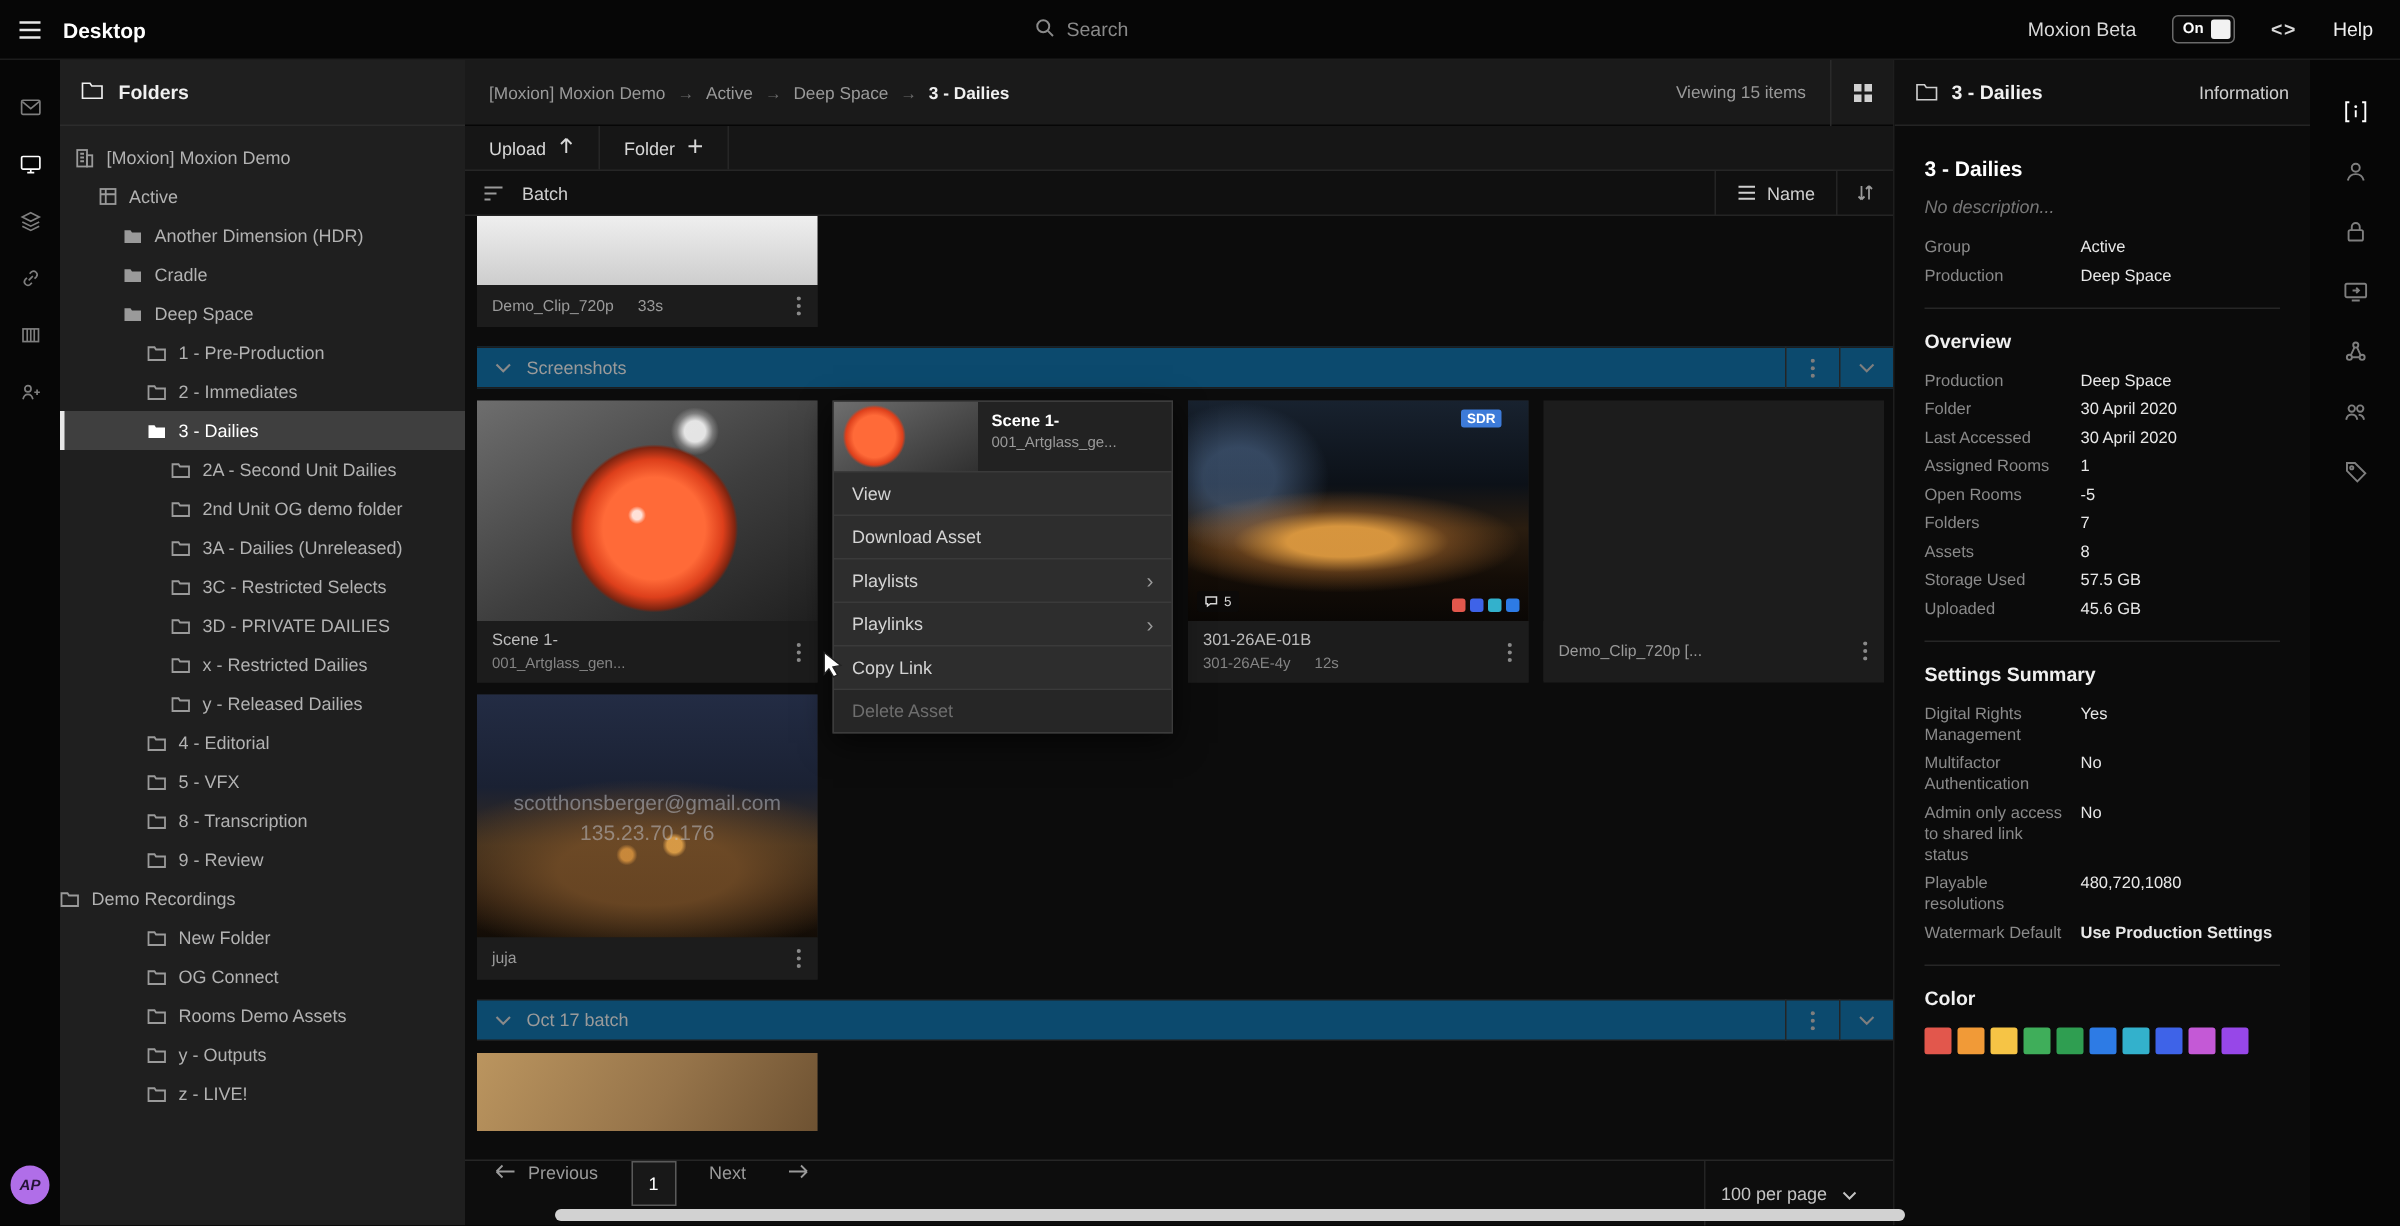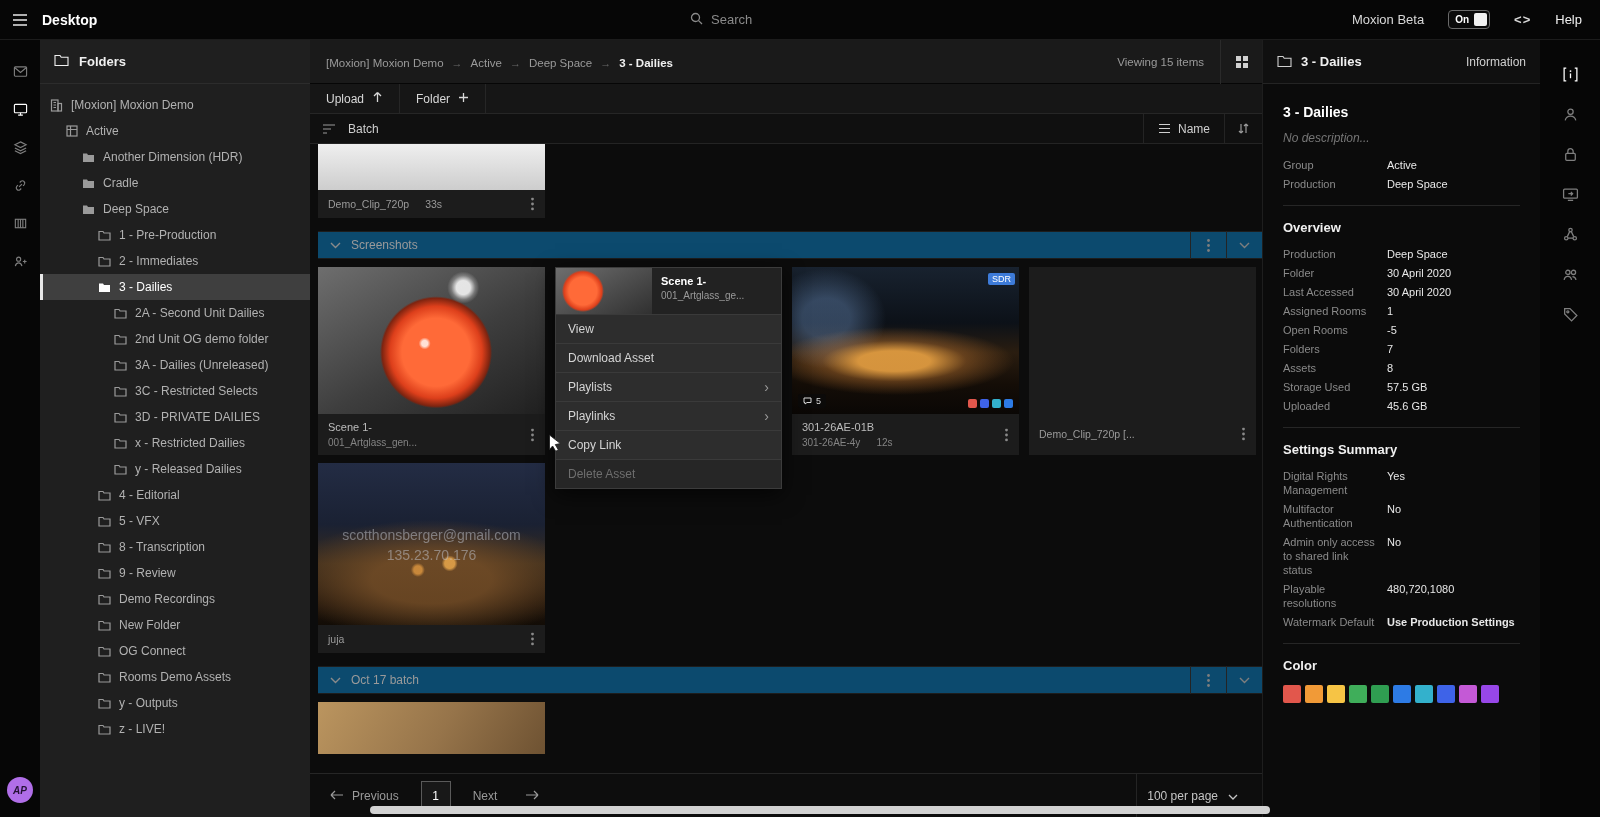--- a/index.html
+++ b/index.html
@@ -112,22 +112,22 @@
       radial-gradient(circle at 58% 62%, rgba(250,180,80,.75) 0 5px, transparent 8px),
       radial-gradient(circle at 44% 66%, rgba(250,170,70,.65) 0 4px, transparent 7px),
       radial-gradient(ellipse 150px 60px at 50% 72%, rgba(120,80,40,.8) 0 40%, transparent 100%),
       linear-gradient(to bottom,#232c44 0%,#1a2133 38%,#3a2c1c 62%,#22160c 85%,#120c06 100%);
     position:relative; }
   .thumb-lion { height:52px; background:linear-gradient(120deg,#bb955f 0%,#96744a 55%,#6e5232 100%); }
 
   .watermark { position:absolute; left:0; right:0; top:38%; text-align:center;
     color:rgba(195,200,210,.5); font-size:14px; line-height:20px; }
 
-  .badge-sdr { position:absolute; top:6px; right:4px; background:#3d7bd9; color:#fff; font-size:9px;
-    font-weight:normal; padding:1px 4px; border-radius:2px; }
+  .badge-sdr { position:absolute; top:6px; right:18px; background:#3d7bd9; color:#fff; font-size:9px;
+    font-weight:bold; padding:1px 4px; border-radius:2px; }
   .comment-chip { position:absolute; left:6px; bottom:6px; background:rgba(10,10,10,.65); color:#d8d8d8;
     font-size:9px; padding:2px 5px; border-radius:2px; display:flex; align-items:center; gap:4px; }
   .dot-strip { position:absolute; right:6px; bottom:6px; display:flex; gap:3px; }
   .dot-strip .dot { width:9px; height:9px; border-radius:2px; }
 
   
   .context-menu { position:absolute; left:237px; top:0; width:227px; background:#2d2d2d;
     border:1px solid #3c3c3c; box-shadow:0 6px 20px rgba(0,0,0,.65); z-index:10; }
   .menu-head { display:flex; height:46px; background:#222; }
   .menu-thumb { width:96px; flex:0 0 96px;
@@ -138,21 +138,21 @@
   .menu-title { color:#fff; font-size:11px; font-weight:bold; white-space:nowrap; }
   .menu-subtitle { color:#9a9a9a; font-size:10px; margin-top:3px; white-space:nowrap; }
   .menu-item { height:29px; display:flex; align-items:center; padding:0 12px; color:#d4d4d4; font-size:12px;
     border-top:1px solid #3a3a3a; cursor:pointer; }
   .menu-item .submenu-arrow { margin-left:auto; color:#9a9a9a; font-size:14px; }
   .menu-item.disabled { background:#262626; color:#6e6e6e; cursor:default; }
   .cursor-pointer { position:absolute; left:-8px; top:166px; z-index:11; }
 
   
   .pagination { height:44px; flex:0 0 44px; border-top:1px solid #262626; background:#0d0d0d;
-    display:flex; align-items:center; padding:0 14px 0 20px; }
+    display:flex; align-items:flex-start; padding:0 14px 0 20px; }
   .pg-prev, .pg-next { display:flex; align-items:center; gap:8px; color:#9a9a9a; font-size:12px; cursor:pointer; }
   .pg-arrow { color:#9a9a9a; font-size:13px; }
   .pg-current { width:30px; height:30px; border:1px solid #5a5a5a; background:#181818; color:#fff;
     display:flex; align-items:center; justify-content:center; font-size:12px; margin:0 22px; cursor:pointer; }
   .pg-next { margin-right:10px; }
   .per-page { margin-left:auto; display:flex; align-items:center; gap:10px; color:#c4c4c4; font-size:12px;
     padding:0 10px; height:44px; border-left:1px solid #242424; cursor:pointer; }
 
   
   .info-panel { width:278px; background:#0b0b0b; border-left:1px solid #1e1e1e; display:flex; flex-direction:column; overflow:hidden; }
@@ -415,21 +415,21 @@
             <span class="tree-label">8 - Transcription</span>
           </div>
           <div class="tree-row" style="padding-left: 58px;">
             <span class="tree-ico">
               <svg width="13" height="11" viewBox="0 0 13 11" fill="none" stroke="currentColor" stroke-width="1.2">
                 <path d="M1 1.5h4l1 1.5h6V10H1z"></path>
               </svg>
             </span>
             <span class="tree-label">9 - Review</span>
           </div>
-          <div class="tree-row" style="padding-left: 58px;">
+          <div class="tree-row" style="">
             <span class="tree-ico">
               <svg width="13" height="11" viewBox="0 0 13 11" fill="none" stroke="currentColor" stroke-width="1.2">
                 <path d="M1 1.5h4l1 1.5h6V10H1z"></path>
               </svg>
             </span>
             <span class="tree-label">Demo Recordings</span>
           </div>
           <div class="tree-row" style="padding-left: 58px;">
             <span class="tree-ico">
               <svg width="13" height="11" viewBox="0 0 13 11" fill="none" stroke="currentColor" stroke-width="1.2">

